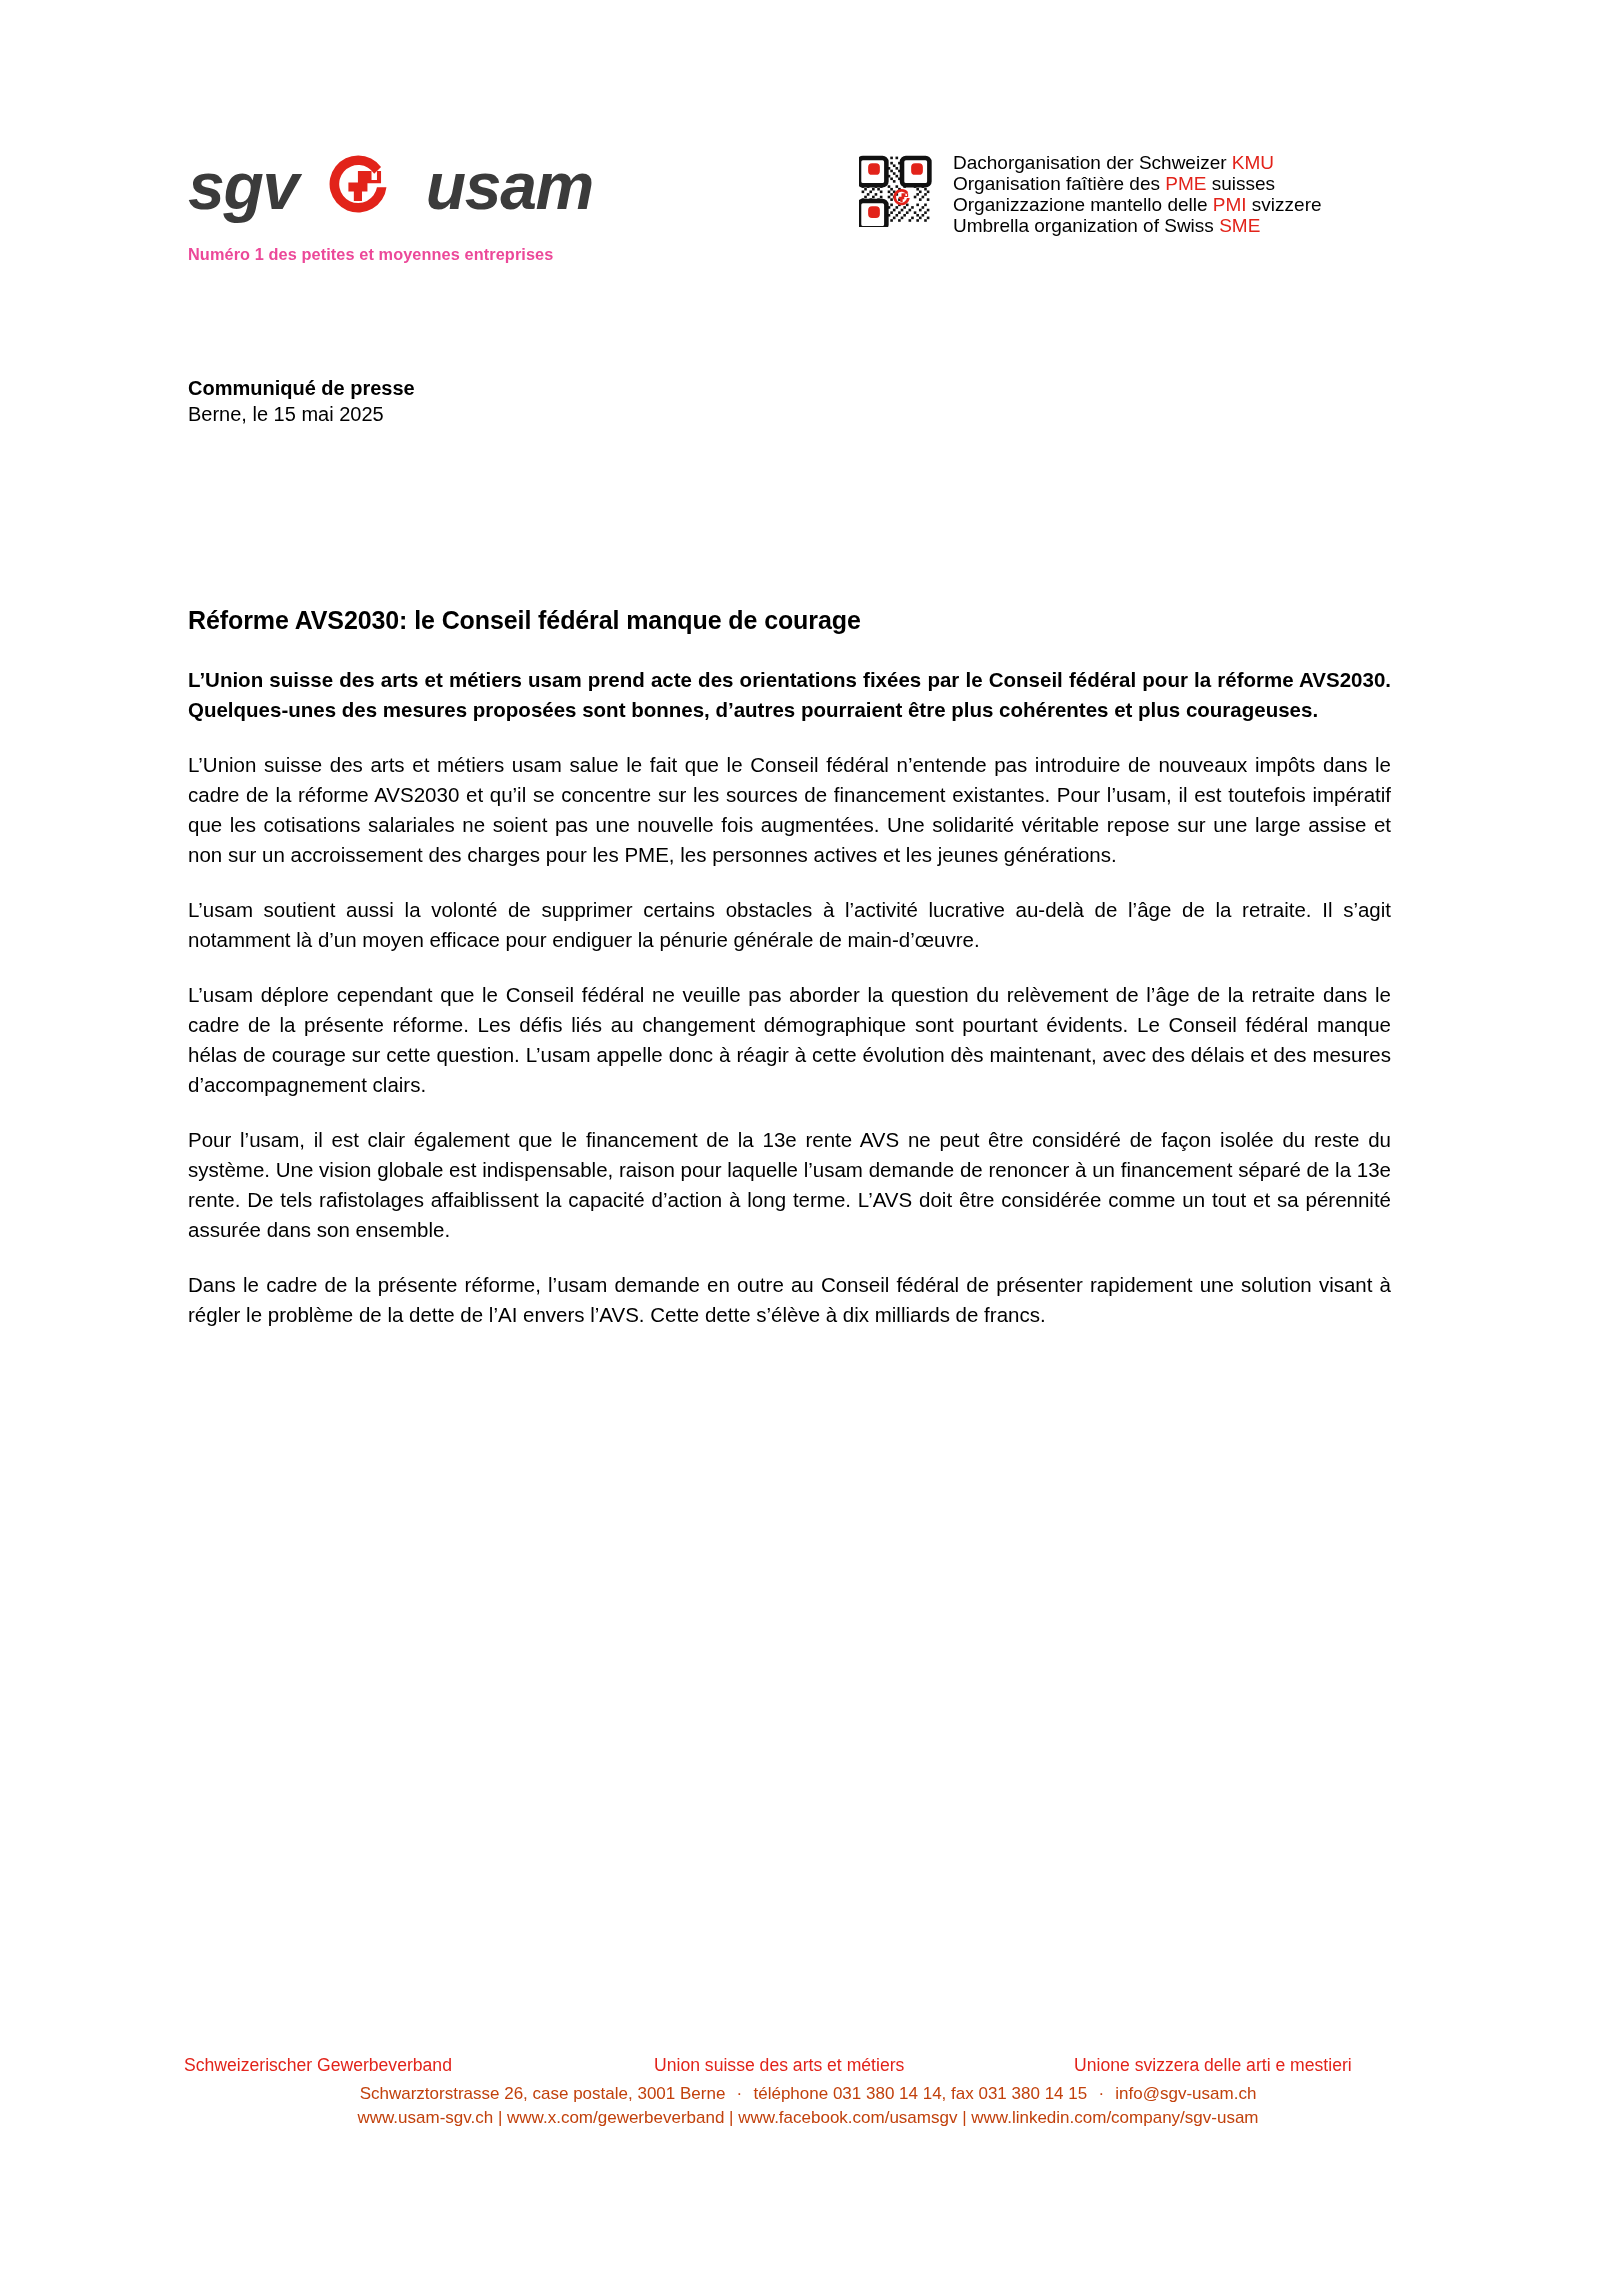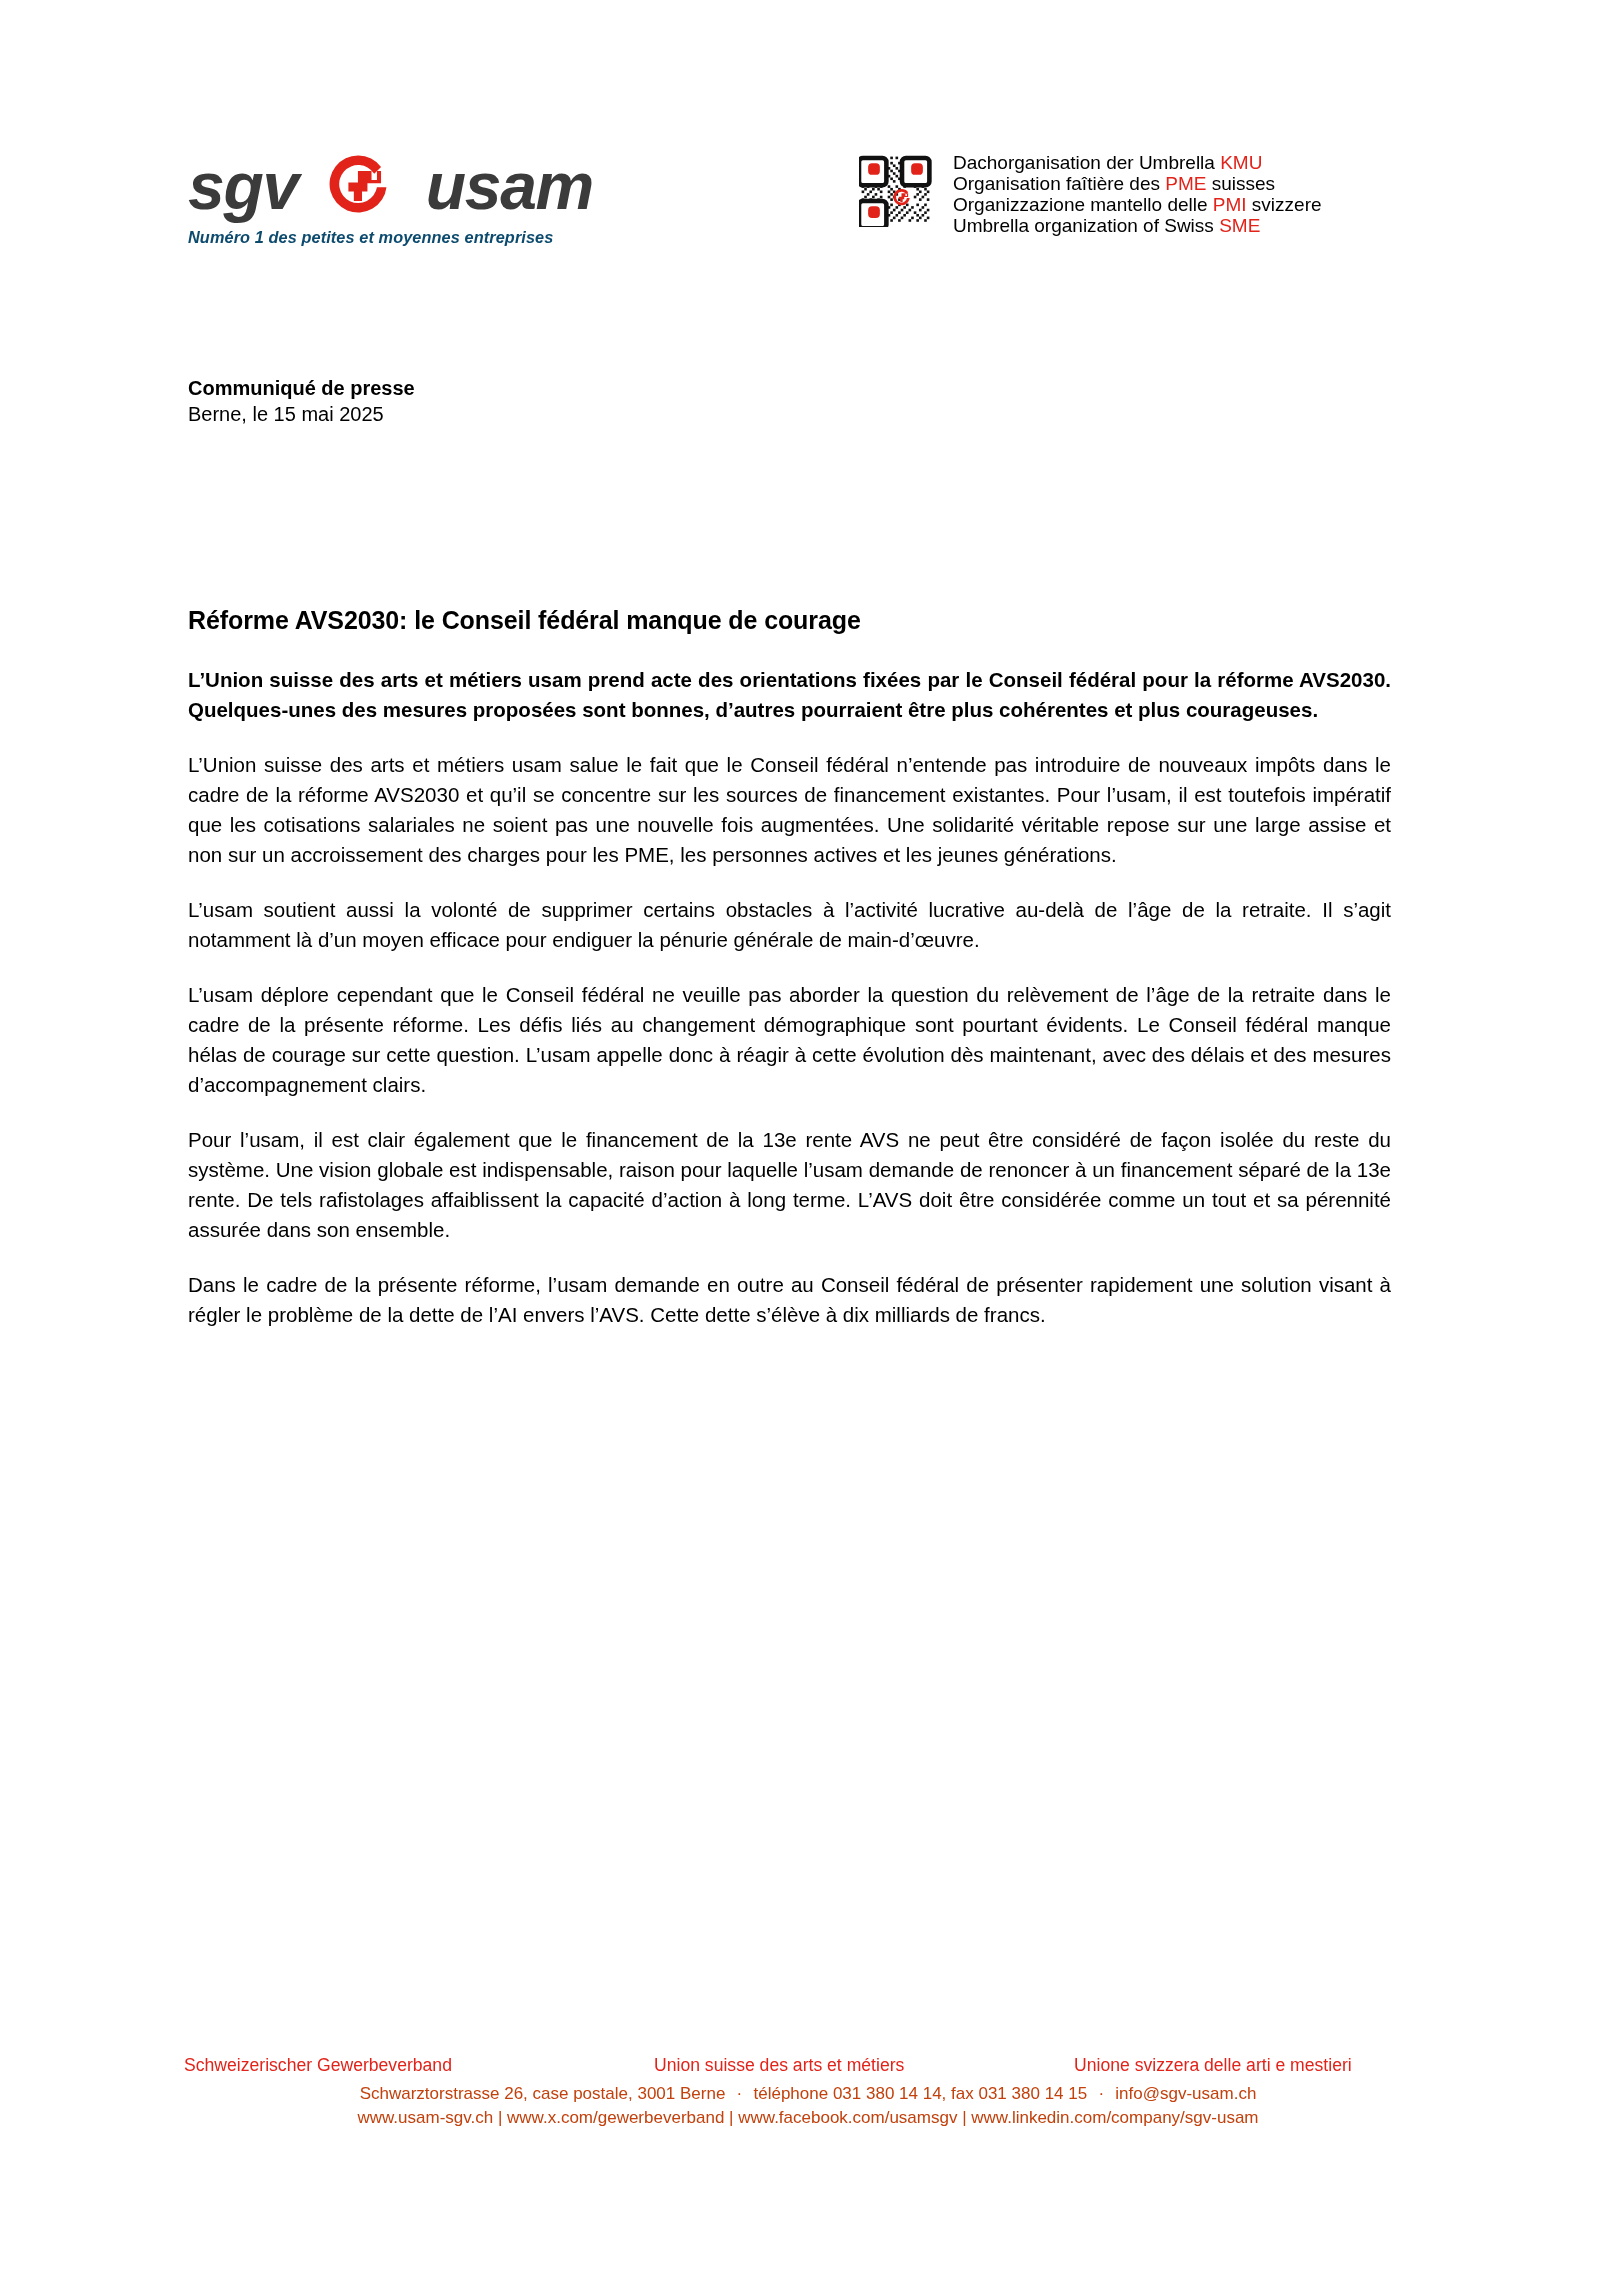--- a/index.html
+++ b/index.html
@@ -55,25 +55,24 @@
   }
   .logo-emblem {
     width: 68px;
     height: 68px;
     margin: 0 1.3px 0 2.6px;
     position: relative;
     flex: none;
   }
   .logo-emblem svg { display: block; width: 68px; height: 68px; }
   .logo-tagline {
-    margin-top: 6px;
+    margin-top: 23px;
     font-size: 16.3px;
-    font-style: italic;
-    font-weight: bold;
-    color: #0c4a6e;
+    font-weight: bold;
+    color: #ec4899;
     letter-spacing: 0.1px;
   }
 
   
   .claim-block {
     position: absolute;
     left: 859px;
     top: 5.2px;
     display: flex;
     align-items: flex-start;
@@ -308,21 +307,21 @@
           </g>
 
           <g transform="translate(52,52) scale(0.30)">
             <path d="M78 22 A42 42 0 1 0 86 52 L72 52 A28 28 0 1 1 68 32 Z" fill="#e2231a"></path>
             <path d="M44 28 L64 28 L64 41 L72 41 L72 28 L78 28 L78 46 L58 46 L58 58 L50 58 L50 72 L38 72 L38 58 L30 58 L30 45 L44 45 Z" fill="#e2231a"></path>
           </g>
         </svg>
       </div>
 
       <div class="claim-lines">
-        <div class="claim-line"><span>Dachorganisation der Umbrella </span><span class="hl">KMU</span><span></span></div>
+        <div class="claim-line"><span>Dachorganisation der Schweizer </span><span class="hl">KMU</span><span></span></div>
         <div class="claim-line"><span>Organisation faîtière des </span><span class="hl">PME</span><span> suisses</span></div>
         <div class="claim-line"><span>Organizzazione mantello delle </span><span class="hl">PMI</span><span> svizzere</span></div>
         <div class="claim-line"><span>Umbrella organization of Swiss </span><span class="hl">SME</span><span></span></div>
       </div>
     </div>
   </div>
 
   <div class="meta">
     <div class="meta-title">Communiqué de presse</div>
     <div class="meta-date">Berne, le 15 mai 2025</div>

